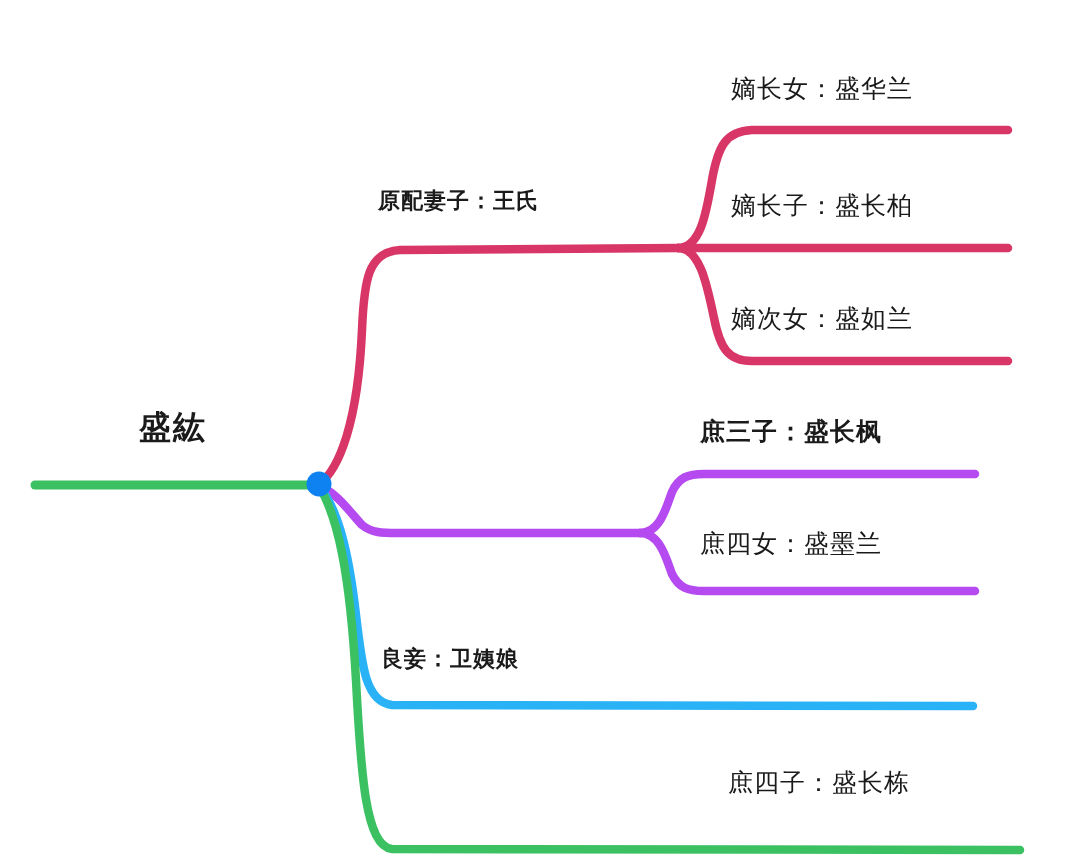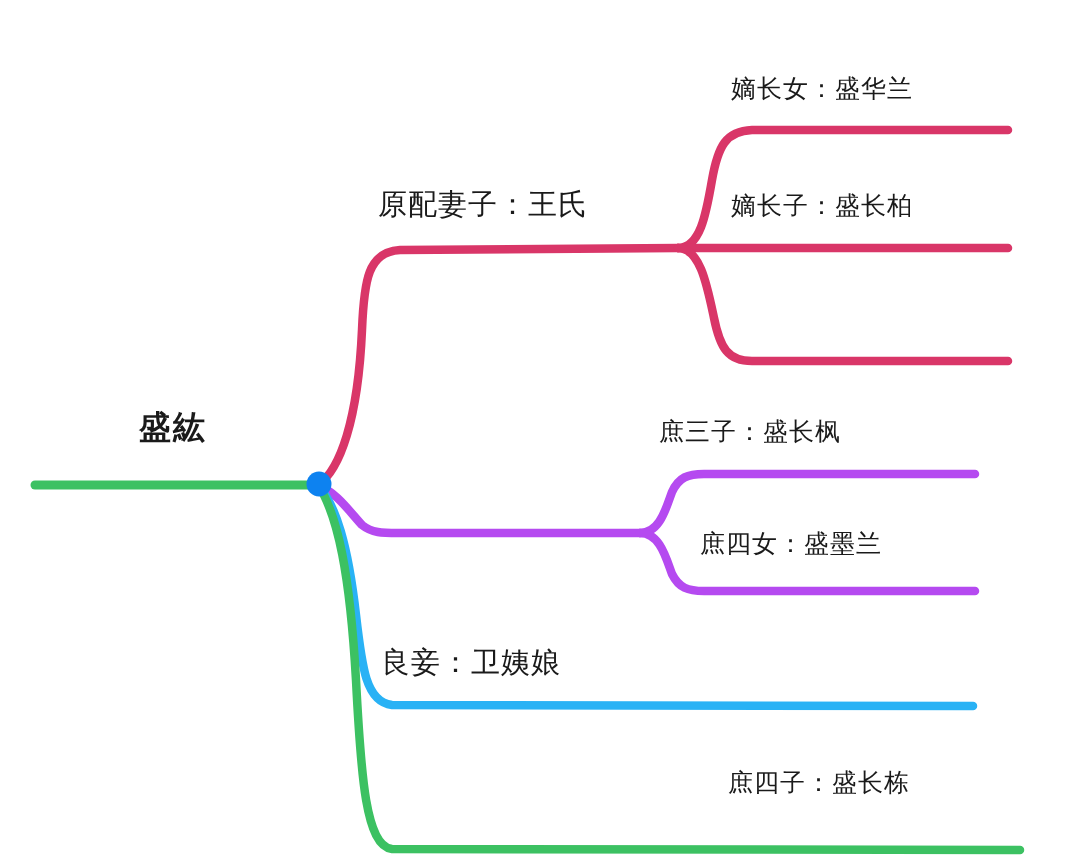--- a/index.html
+++ b/index.html
@@ -32,22 +32,22 @@
     color: #1a1a1a;
     font-family: "DejaVu Sans", "Liberation Sans", sans-serif;
     line-height: 1;
   }
   .root-label {
     font-size: 32px;
     font-weight: 700;
     letter-spacing: 2px;
   }
   .level1-label {
-    font-size: 29px;
-    font-weight: 400;
+    font-size: 22px;
+    font-weight: 700;
     letter-spacing: 1px;
   }
   .level2-label {
     font-size: 25px;
     font-weight: 400;
     letter-spacing: 1px;
   }
 </style>
 </head>
 <body>
@@ -80,23 +80,24 @@
   </svg>
 
   <div class="node-label root-label" style="left:139px; top:411px;">盛紘</div>
 
   <div class="node-label level1-label" style="left:378px; top:190px;">原配妻子：王氏</div>
 
   <div class="node-label level2-label" style="left:731px; top:76px;">嫡长女：盛华兰</div>
 
   <div class="node-label level2-label" style="left:731px; top:193px;">嫡长子：盛长柏</div>
 
+  <div class="node-label level2-label" style="left:731px; top:306px;">嫡次女：盛如兰</div>
 
 
-  <div class="node-label level2-label" style="left:659px; top:419px;">庶三子：盛长枫</div>
+  <div class="node-label level2-label" style="left:700px; top:419px;font-weight:bold;">庶三子：盛长枫</div>
 
   <div class="node-label level2-label" style="left:700px; top:531px;font-family:Liberation Serif, serif;">庶四女：盛墨兰</div>
 
   <div class="node-label level1-label" style="left:381px; top:648px;">良妾：卫姨娘</div>
 
 
 
   <div class="node-label level2-label" style="left:728px; top:770px;">庶四子：盛长栋</div>
 
 </div>

